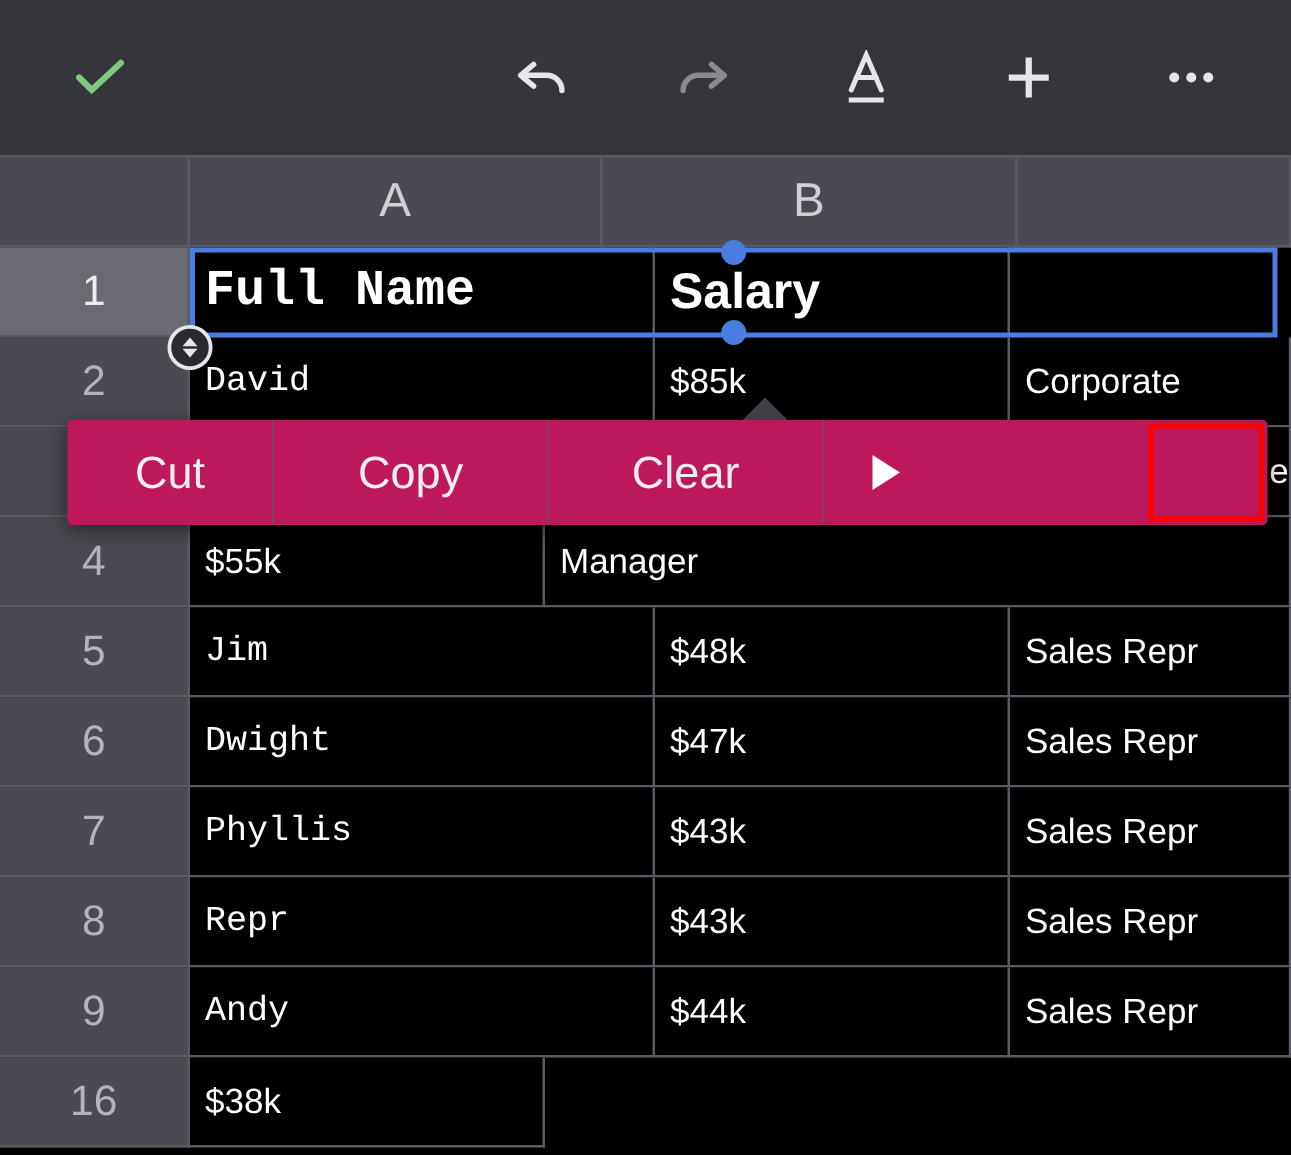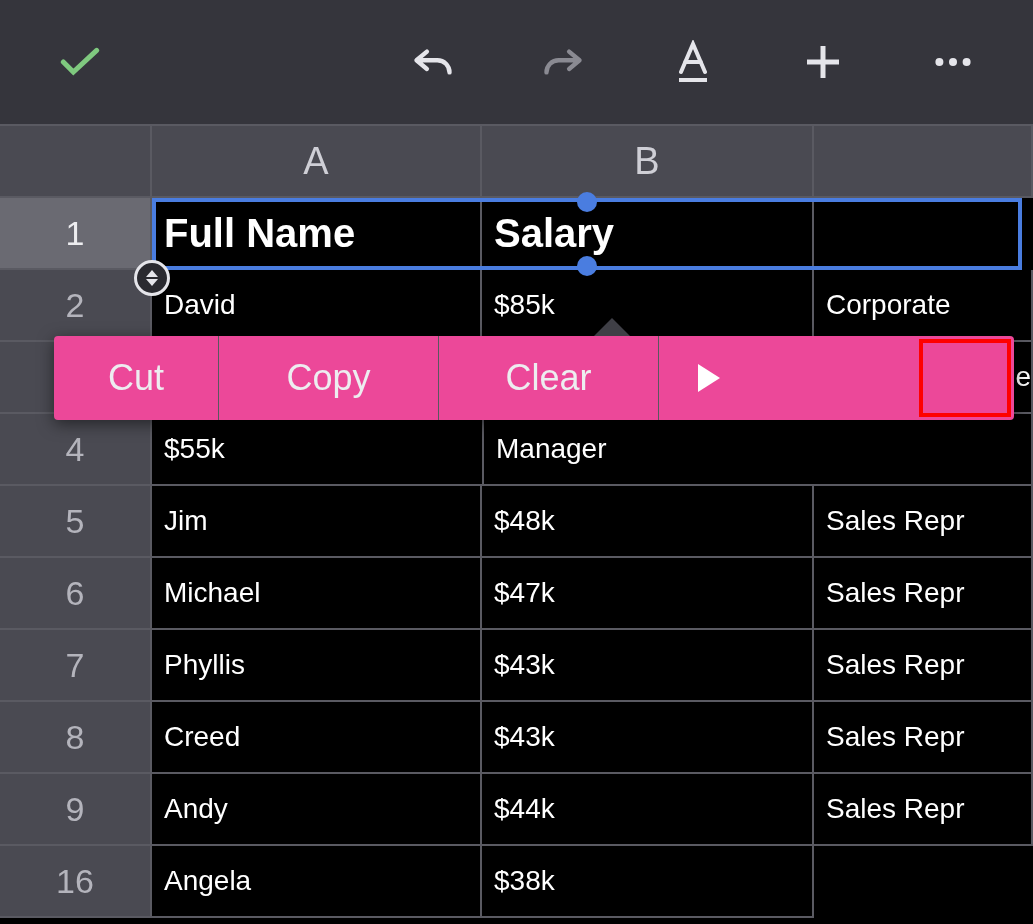--- a/index.html
+++ b/index.html
@@ -57,22 +57,22 @@
     }
     .row-h.sel { background:#6a6a72; color:#ededf0; }
     .cell {
       background:#000; color:#fff; font-size:28px;
       display:flex; align-items:center; padding-left:12px;
       border-bottom:2px solid #5a5a62;
       border-right:2px solid #5a5a62;
       overflow:hidden; white-space:nowrap;
     }
     .cell.bold { font-weight:700; font-size:40px; }
-    .c-a { width:330px; }
-    .c-b { width:332px; }
+    .c-a { width:372px;font-family:Liberation Mono, monospace; }
+    .c-b { width:284px; }
     .c-c { flex:1; overflow:hidden; }
 
     
     .selection {
       position:absolute;
       left:152px; top:0;
       width: 870px; height:72px;
       border:4px solid #4a7de0;
       pointer-events:none;
       z-index:5;
@@ -103,21 +103,21 @@
     .resize-badge .up { width:0;height:0;border-left:6px solid transparent;border-right:6px solid transparent;border-bottom:7px solid #e5e5ea;}
     .resize-badge .dn { width:0;height:0;border-left:6px solid transparent;border-right:6px solid transparent;border-top:7px solid #e5e5ea;}
 
     
     .ctx {
       position:absolute;
       top: 336px;
       left: 54px;
       width: 960px;
       height: 84px;
-      background:#ec4899;
+      background:#be185d;
       border-radius:4px;
       display:flex;
       align-items:stretch;
       z-index:20;
       box-shadow:0 4px 16px rgba(0,0,0,0.5);
     }
     .ctx-pointer {
       position:absolute;
       top:-18px; left:540px;
       width:0;height:0;
@@ -248,49 +248,48 @@
 
   <div class="row">
     <div class="row-h">5</div>
     <div class="cell c-a">Jim</div>
     <div class="cell c-b">$48k</div>
     <div class="cell c-c">Sales Repr</div>
   </div>
 
   <div class="row">
     <div class="row-h">6</div>
-    <div class="cell c-a">Michael</div>
+    <div class="cell c-a">Dwight</div>
     <div class="cell c-b">$47k</div>
     <div class="cell c-c">Sales Repr</div>
   </div>
 
   <div class="row">
     <div class="row-h">7</div>
     <div class="cell c-a">Phyllis</div>
     <div class="cell c-b">$43k</div>
     <div class="cell c-c">Sales Repr</div>
   </div>
 
   <div class="row">
     <div class="row-h">8</div>
-    <div class="cell c-a">Creed</div>
+    <div class="cell c-a">Repr</div>
     <div class="cell c-b">$43k</div>
     <div class="cell c-c">Sales Repr</div>
   </div>
 
   <div class="row">
     <div class="row-h">9</div>
     <div class="cell c-a">Andy</div>
     <div class="cell c-b">$44k</div>
     <div class="cell c-c">Sales Repr</div>
   </div>
 
   <div class="row">
     <div class="row-h">16</div>
-    <div class="cell c-a">Angela</div>
     <div class="cell c-b">$38k</div>
   </div>
 
 </div>
 
 <div class="ctx">
   <div class="ctx-pointer"></div>
   <div class="ctx-item ctx-cut">Cut</div>
   <div class="ctx-item ctx-copy">Copy</div>
   <div class="ctx-item ctx-clear">Clear</div>

